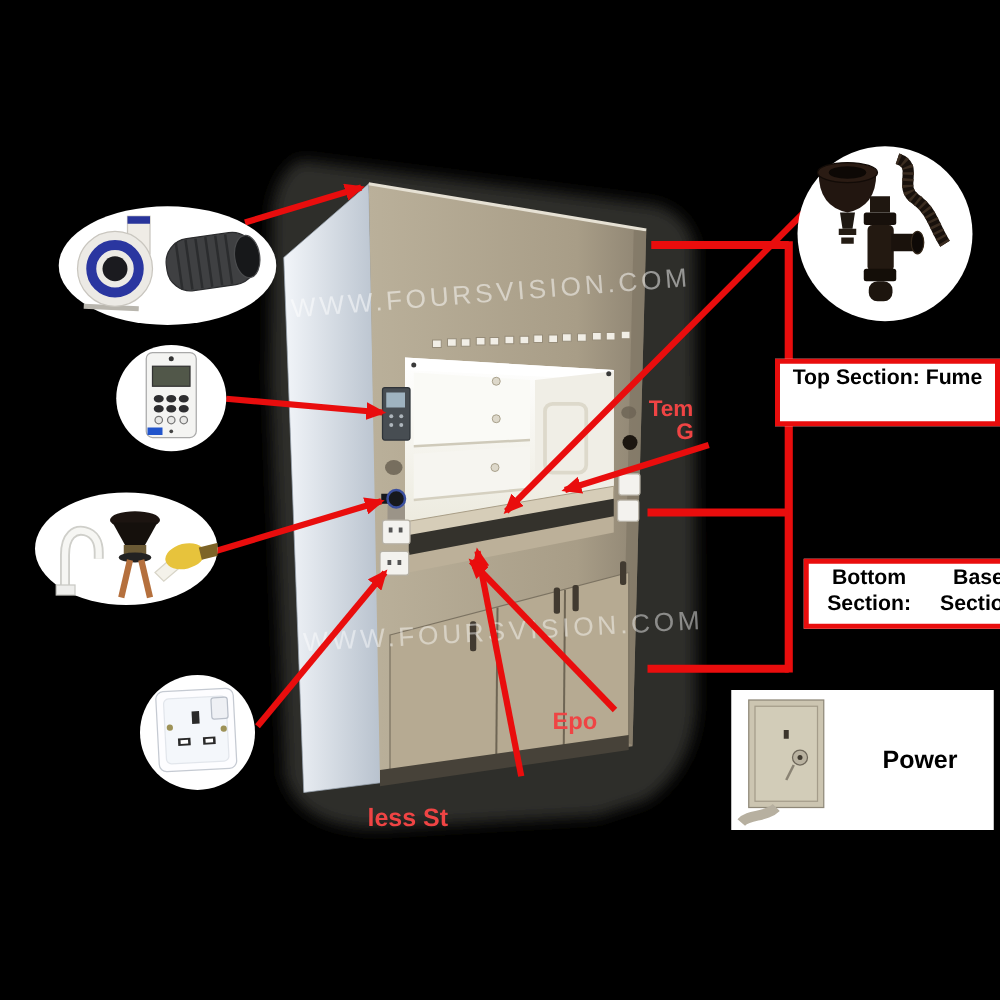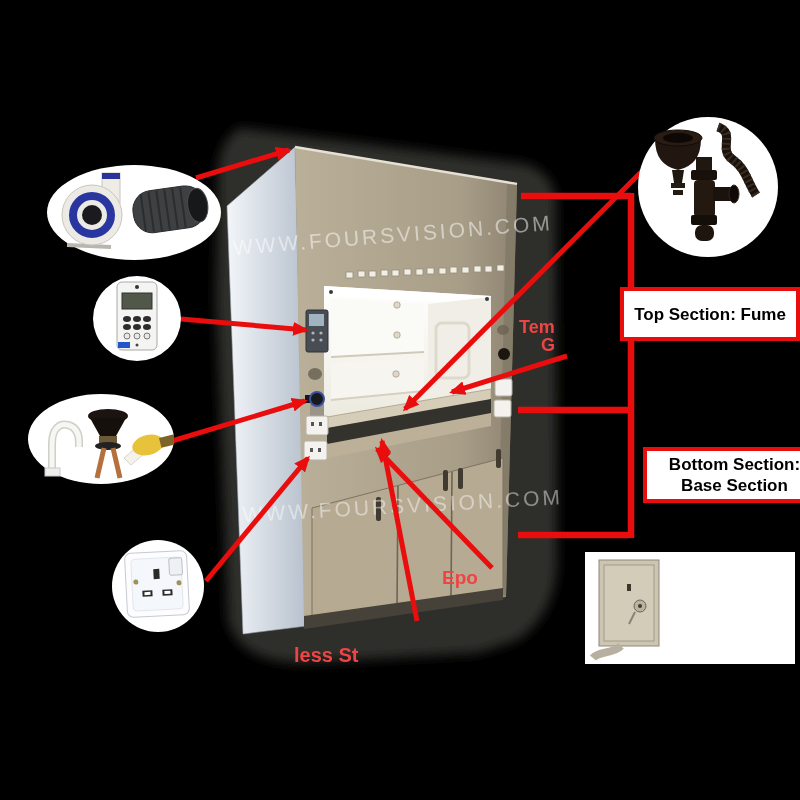--- a/index.html
+++ b/index.html
@@ -5,21 +5,21 @@
   html,body{margin:0;padding:0;background:#000;}
   .canvas{position:relative;width:800px;height:800px;background:#000;overflow:hidden;
           font-family:"Liberation Sans",sans-serif;}
   .abs{position:absolute;}
   svg{display:block;}
   .watermark{position:absolute;color:rgba(255,255,255,.5);font-size:21px;letter-spacing:3px;
              white-space:nowrap;transform-origin:left top;font-family:"Liberation Sans",sans-serif;}
   .frag{position:absolute;color:#ef4444;font-weight:700;white-space:nowrap;}
   .label-box{position:absolute;background:#fff;border:4px solid #e90d0d;color:#000;
              font-weight:700;font-size:17px;line-height:21px;text-align:center;
-             display:flex;flex-direction:column;justify-content:center;}
+             display:flex;flex-direction:row;justify-content:center;}
   .power-card{position:absolute;left:585px;top:552px;width:210px;height:112px;background:#fff;
               display:flex;align-items:center;}
   .power-label{flex:1;text-align:center;color:#000;font-weight:700;font-size:20px;line-height:24px;}
   .callout{position:absolute;background:#fff;display:flex;align-items:center;justify-content:center;}
   .round{border-radius:50%;}
 </style>
 </head>
 <body>
 
 <div class="canvas">
@@ -267,20 +267,21 @@
     <svg width="92" height="112">
       <rect x="14" y="8" width="60" height="86" fill="#ccc5b1" stroke="#8f8878"></rect>
       <rect x="19" y="13" width="50" height="76" fill="#d2ccb8" stroke="#a49c8a"></rect>
       <rect x="42" y="32" width="4" height="7" fill="#3c362c"></rect>
       <circle cx="55" cy="54" r="6" fill="#b9b2a0" stroke="#6e675a"></circle>
       <circle cx="55" cy="54" r="2" fill="#403a30"></circle>
       <path d="M50,60 L44,72" stroke="#8a8374" stroke-width="2"></path>
       <path d="M36,94 C28,102 14,99 8,106" fill="none" stroke="#b7b0a0" stroke-width="8"></path>
     </svg>
     <div class="power-label">
+      <div>Power</div>
     </div>
   </div>
 
   <div class="label-box" style="left:620px;top:287px;width:172px;height:46px;">
     <div>Top Section: Fume</div>
   </div>
   <div class="label-box" style="left:643px;top:447px;width:175px;height:48px;">
     <div>Bottom Section:</div>
     <div>Base Section</div>
   </div>

